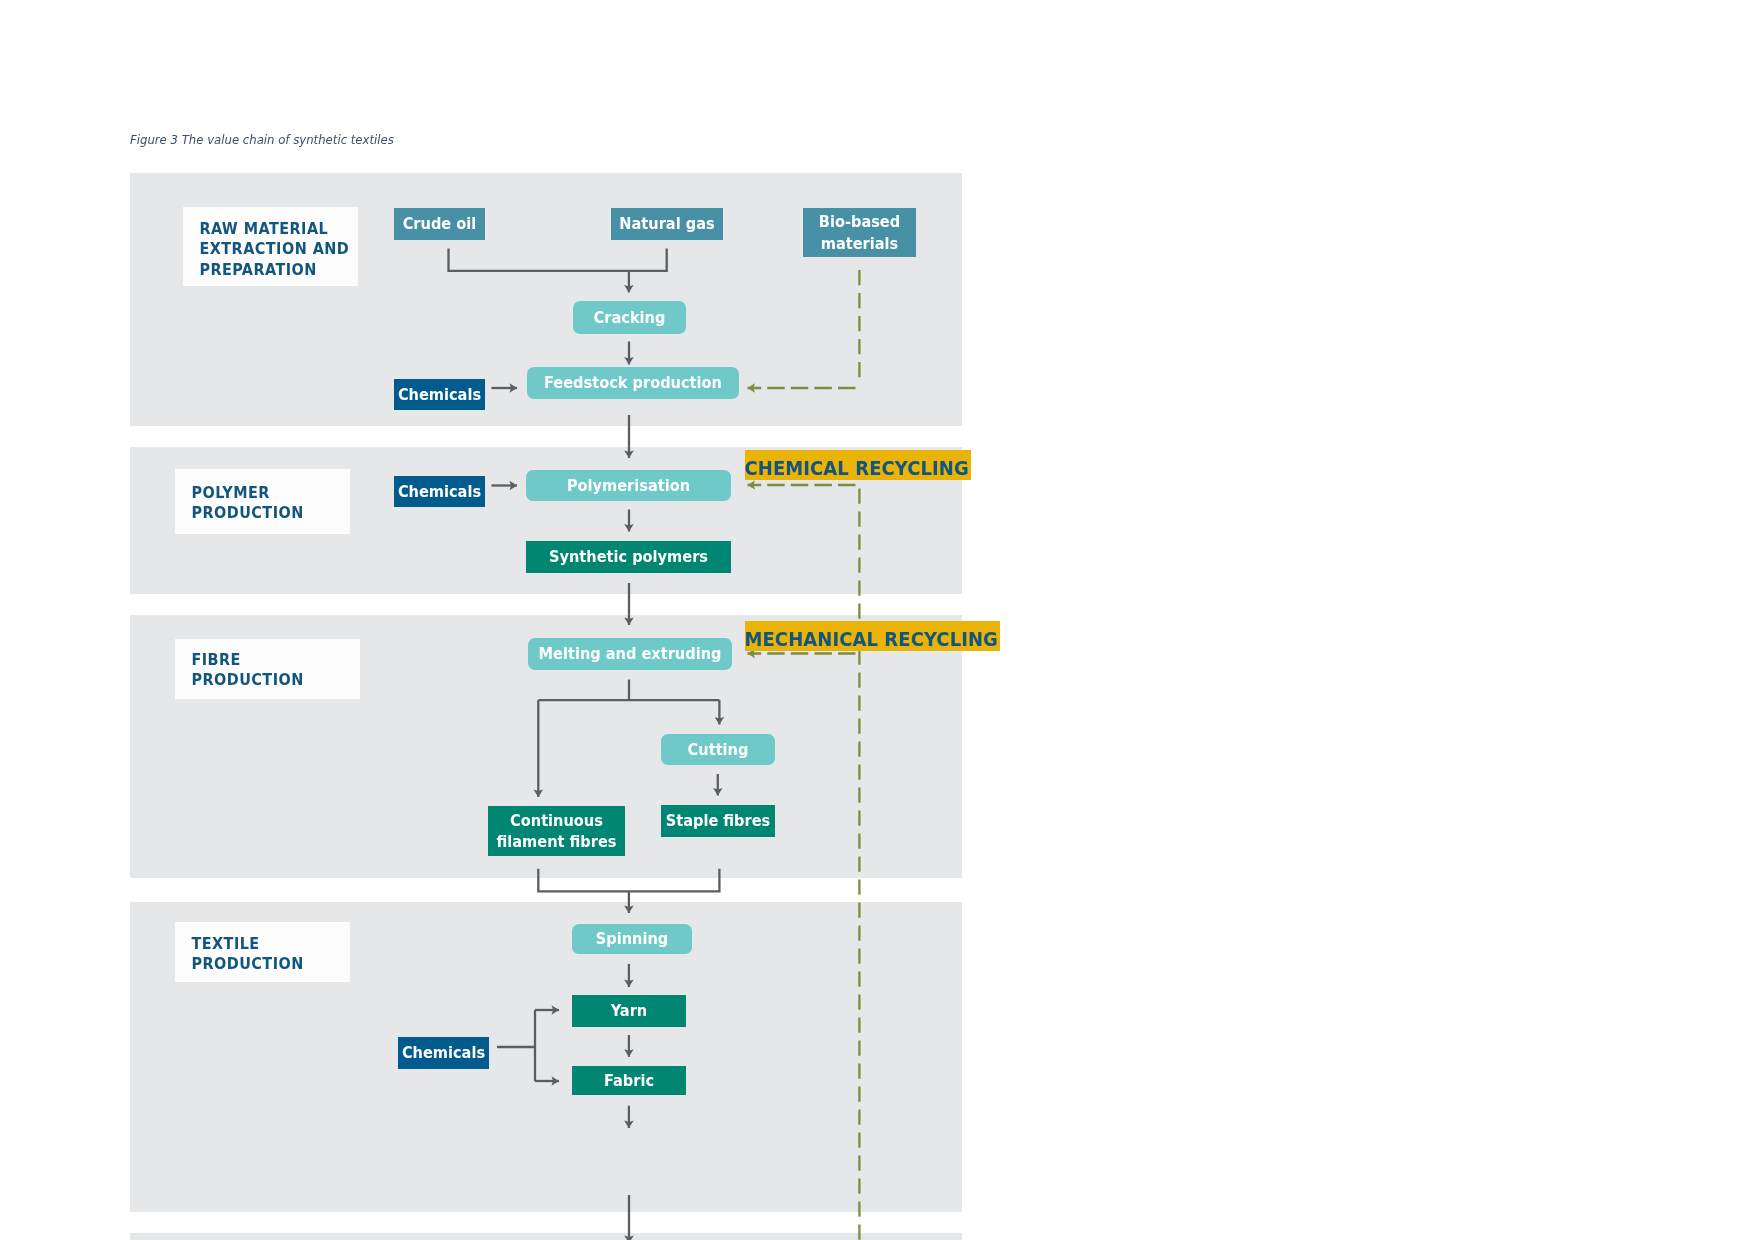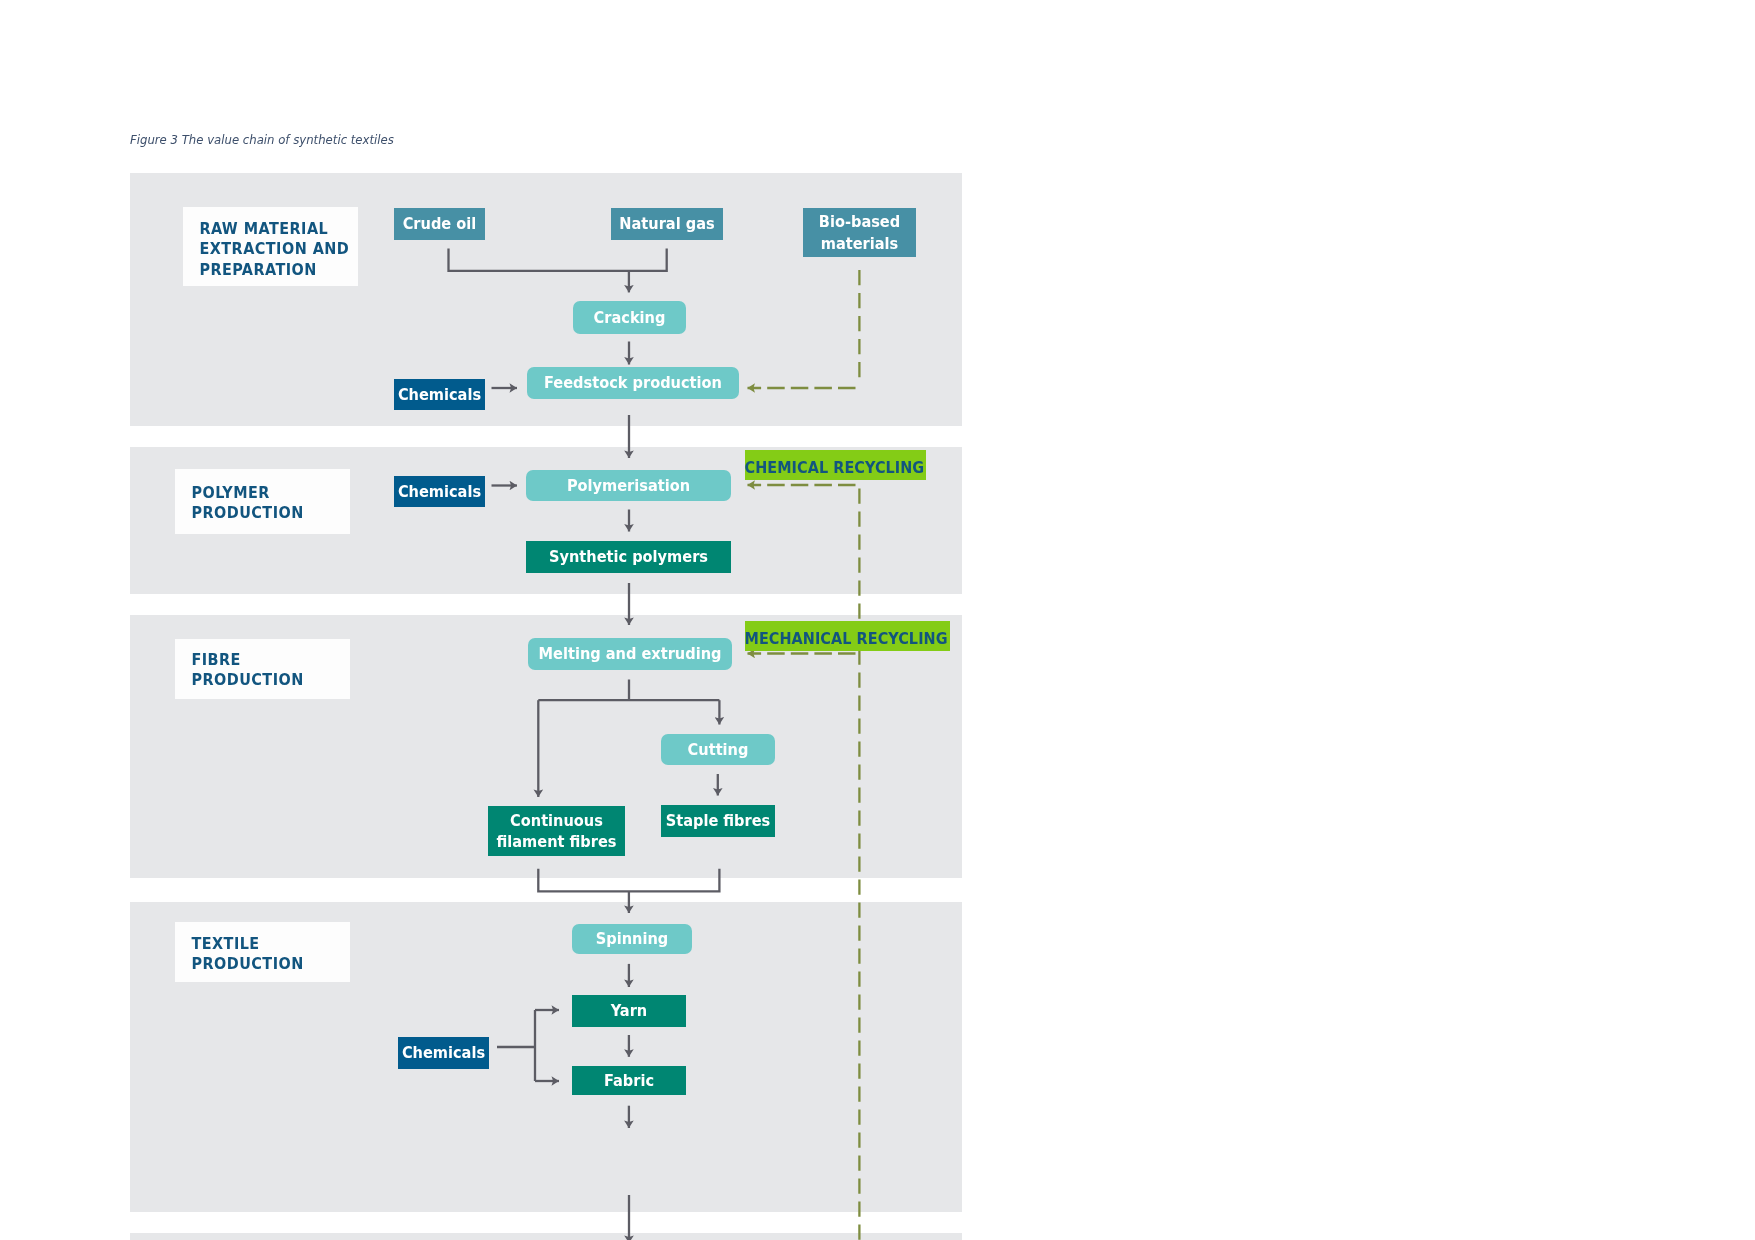--- a/index.html
+++ b/index.html
@@ -15,22 +15,22 @@
      font-weight:bold;font-size:16px;color:#12557f;letter-spacing:0.48px;line-height:20.5px;
      white-space:pre-line;}
   .node{position:absolute;display:flex;align-items:center;justify-content:center;
      text-align:center;color:#fff;font-weight:bold;font-size:16.2px;line-height:21.2px;
      white-space:pre-line;font-family:"DejaVu Sans Condensed","DejaVu Sans",sans-serif;}
   .n-blue{background:#4790a5;}
   .n-navy{background:#015b8d;margin-top:6px;}
   .n-teal{background:#6ec9c8;border-radius:7px;}
   .n-green{background:#008672;}
   svg.wires{position:absolute;left:0;top:0;width:1755px;height:1240px;pointer-events:none;overflow:visible;}
-  .rec-label{position:absolute;font-weight:bold;font-size:16px;color:#12557f;letter-spacing:0.08px;
-     white-space:nowrap;background:#84cc16;height:30px;padding-right:2px;}
+  .rec-label{position:absolute;font-weight:bold;font-size:20px;color:#12557f;letter-spacing:0.08px;
+     white-space:nowrap;background:#eab308;height:30px;padding-right:2px;}
   .rec-label > span{display:block;line-height:16px;padding-top:10px;}
 </style>
 </head>
 <body>
 
 <div id="stage">
 
   <div class="fig-title">Figure 3 The value chain of synthetic textiles</div>
 
   <div class="band" style="left:130px;top:173px;width:832px;height:253px;"></div>
@@ -97,21 +97,21 @@
 
   <div class="stage-label" style="left:175px;top:207px;width:175px;height:79px;margin-left:8px;">
     <div class="txt" style="top:11.5px">RAW MATERIAL
 EXTRACTION AND
 PREPARATION</div>
   </div>
   <div class="stage-label" style="left:175px;top:469px;width:175px;height:65px;">
     <div class="txt" style="top:13.9px">POLYMER
 PRODUCTION</div>
   </div>
-  <div class="stage-label" style="left:175px;top:639px;width:175px;height:60px;">
+  <div class="stage-label" style="left:175px;top:639px;width:175px;height:60px;padding-left:10px;">
     <div class="txt" style="top:10.9px">FIBRE
 PRODUCTION</div>
   </div>
   <div class="stage-label" style="left:175px;top:922px;width:175px;height:60px;">
     <div class="txt" style="top:11.7px">TEXTILE
 PRODUCTION</div>
   </div>
 
   <div class="node n-blue" style="left:394px;top:208px;width:91px;height:32px;">Crude oil</div>
   <div class="node n-blue" style="left:611px;top:208px;width:112px;height:32px;">Natural gas</div>

